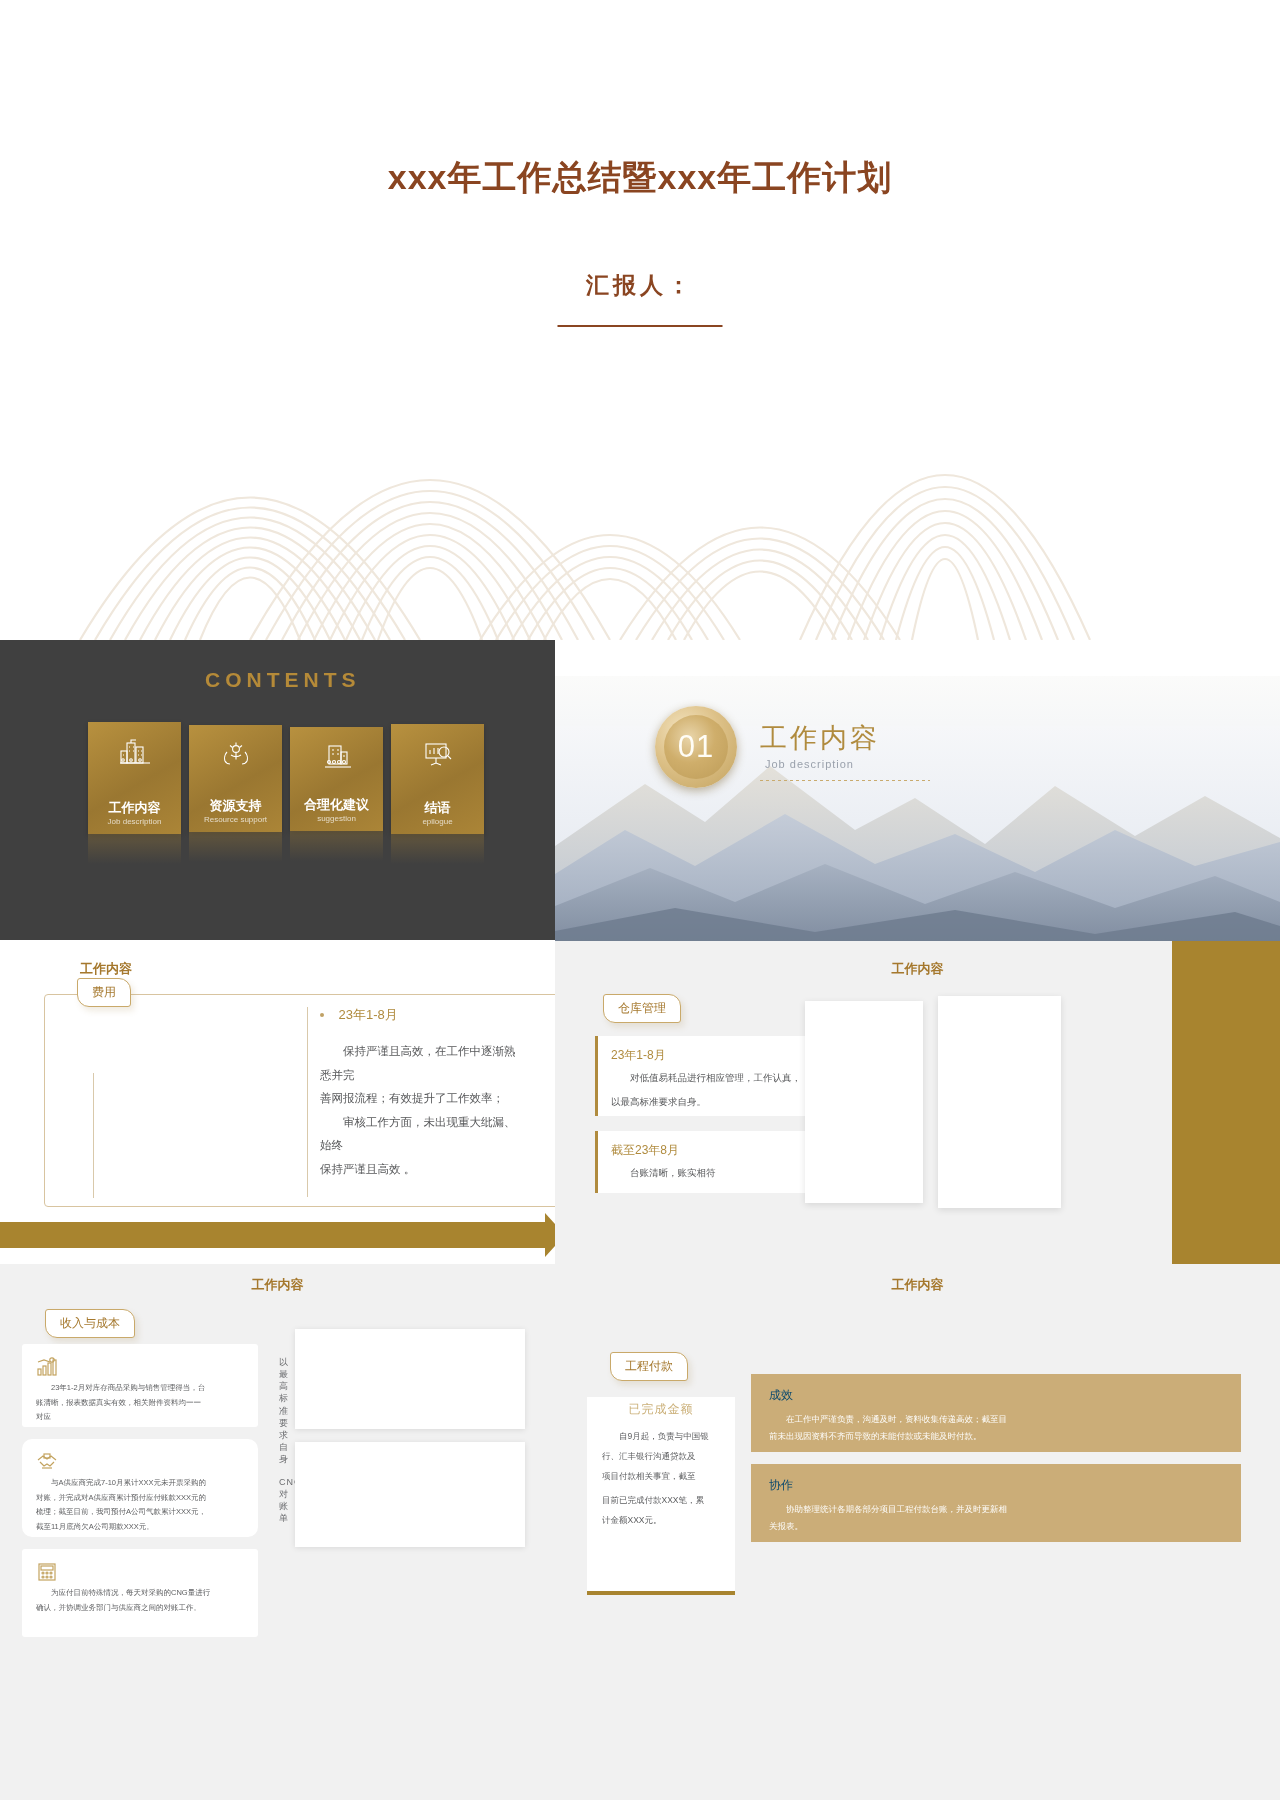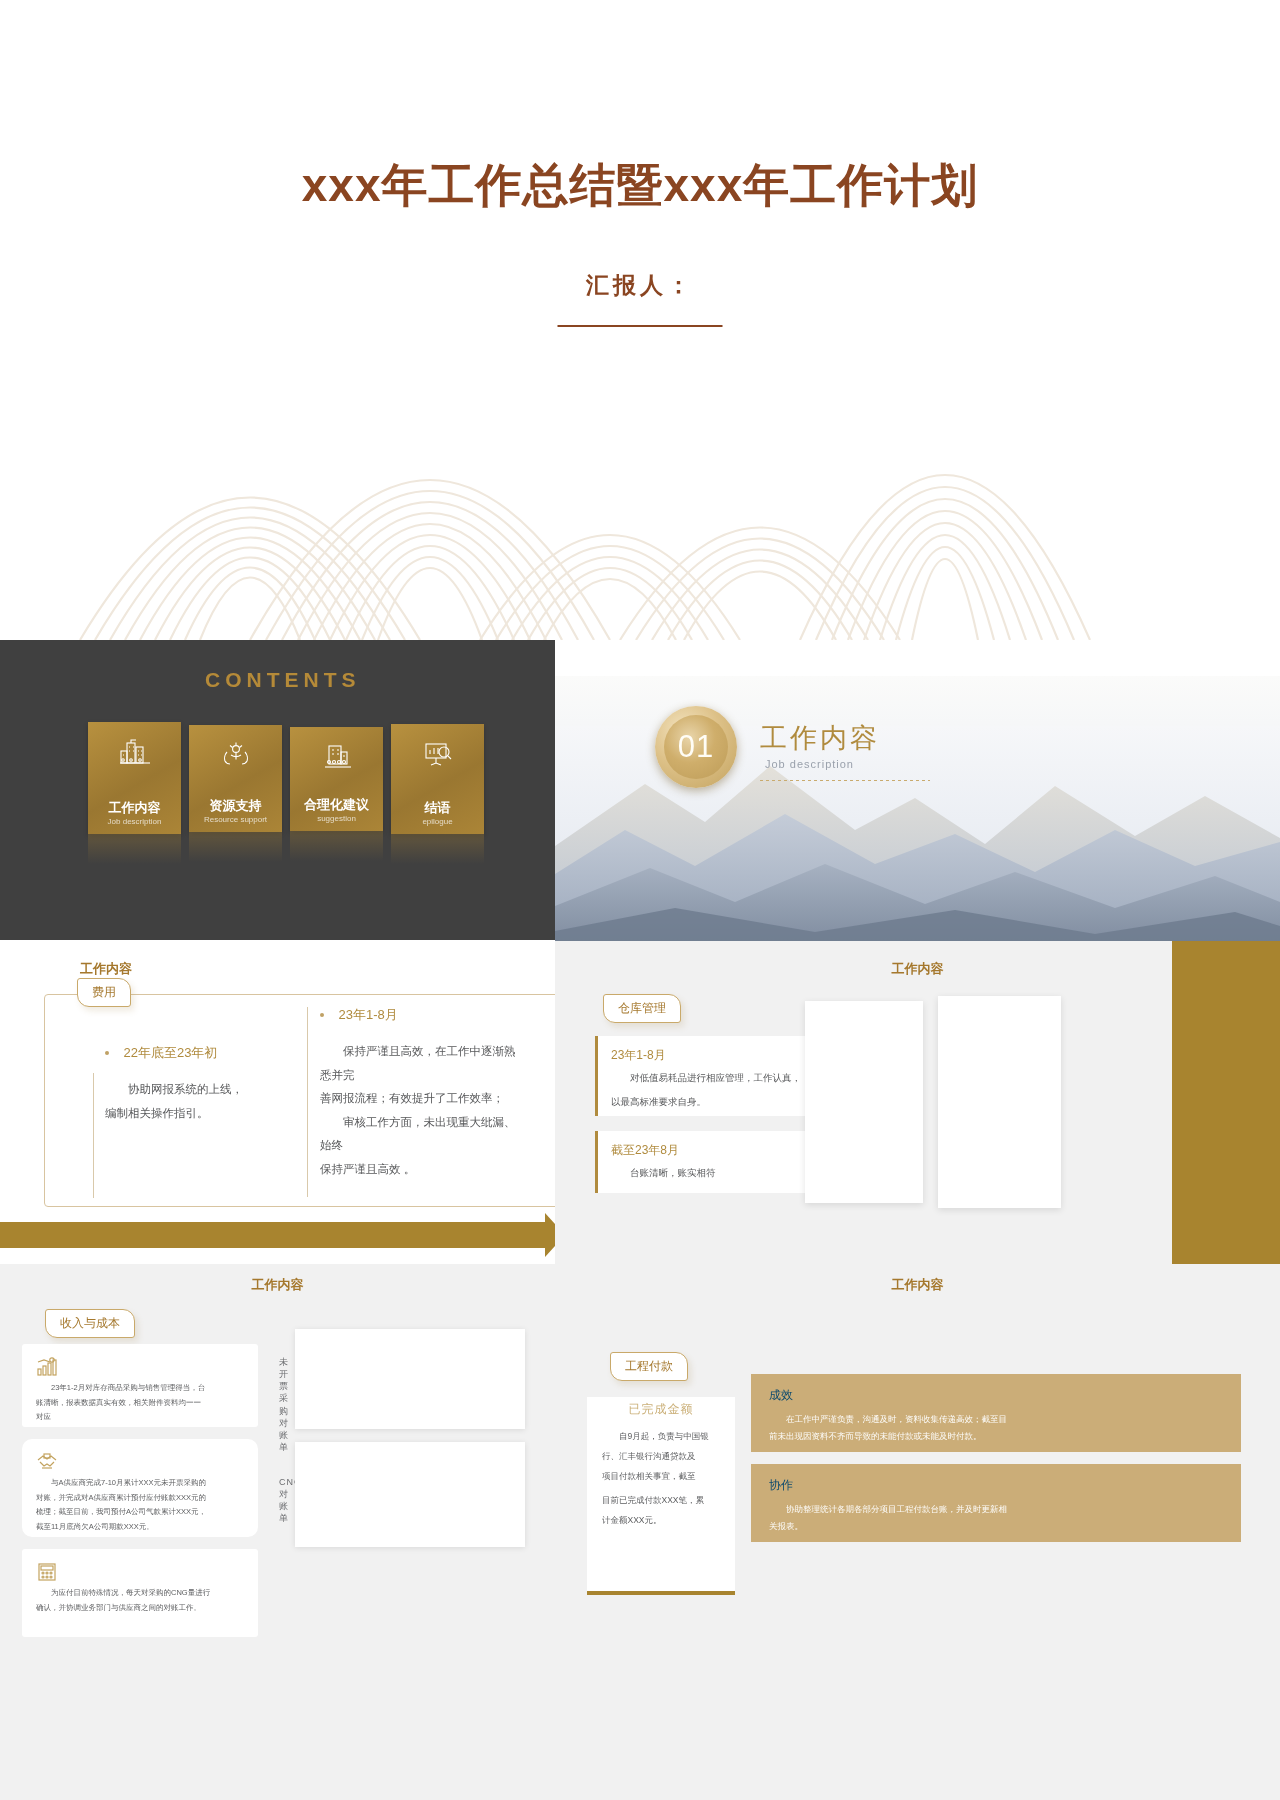--- a/index.html
+++ b/index.html
@@ -9,21 +9,21 @@
     background: #ffffff;
     overflow: hidden;
   }
   .page { position: relative; width: 1280px; height: 1800px; background:#fff; }
 
   
   .cover { position:absolute; left:0; top:0; width:1280px; height:640px; background:#fff; overflow:hidden; }
   .cover-mountains { position:absolute; left:0; bottom:0; width:1280px; height:360px; overflow:hidden; }
   .cover-title {
     position:absolute; left:0; top:155px; width:1280px; text-align:center;
-    font-size:46px; font-weight:bold; color:#8a4521; letter-spacing:1px;
+    font-size:34px; font-weight:bold; color:#8a4521; letter-spacing:1px;
   }
   .cover-sub {
     position:absolute; left:0; top:270px; width:1280px; text-align:center;
     font-size:23px; font-weight:bold; color:#8a4521; letter-spacing:4px;
   }
   .cover-rule {
     position:absolute; left:50%; top:325px; transform:translateX(-50%);
     width:165px; height:2px; background:#8a4521;
   }
 
@@ -316,28 +316,20 @@
   </div>
 
   <div class="timeline-slide">
     <div class="tl-head">工作内容</div>
     <div class="tl-box">
       <div class="tl-pill">
         <span class="pill">费用</span>
       </div>
 
       <div class="tl-axis" style="left:48px; top:78px; height:125px;"></div>
-      <div class="tl-col left">
-        <div>
-          <span class="tl-dot"></span>
-          <span class="tl-date">22年底至23年初</span>
-        </div>
-        <div class="tl-text">协助网报系统的上线，</div>
-        <div class="tl-text noind" style="margin-top:0">编制相关操作指引。</div>
-      </div>
 
       <div class="tl-axis" style="left:262px; top:12px; height:190px;"></div>
       <div class="tl-col right" style="top:10px;">
         <div>
           <span class="tl-dot"></span>
           <span class="tl-date">23年1-8月</span>
         </div>
         <div class="tl-text">保持严谨且高效，在工作中逐渐熟悉并完</div>
         <div class="tl-text noind" style="margin-top:0">善网报流程；有效提升了工作效率；</div>
         <div class="tl-text" style="margin-top:0">审核工作方面，未出现重大纰漏、始终</div>
@@ -417,21 +409,21 @@
             <circle cx="15" cy="11" r="1"></circle>
           <circle cx="7" cy="15" r="1"></circle>
             <circle cx="11" cy="15" r="1"></circle>
             <circle cx="15" cy="15" r="1"></circle>
         </svg>
       </span>
       <div class="rev-text">为应付目前特殊情况，每天对采购的CNG量进行</div>
       <div class="rev-text" style="text-indent:0">确认，并协调业务部门与供应商之间的对账工作。</div>
     </div>
 
-    <div class="vert-label" style="left:279px; top:92px;">未开票采购对账单</div>
+    <div class="vert-label" style="left:279px; top:92px;">以最高标准要求自身</div>
     <div class="vert-label" style="left:279px; top:212px;">CNG对账单</div>
 
     <div class="rev-ph q1"></div>
     <div class="rev-ph q2"></div>
   </div>
 
   <div class="pay-slide">
     <div class="pay-head">工作内容</div>
     <div class="pay-pill">
       <span class="pill">工程付款</span>

